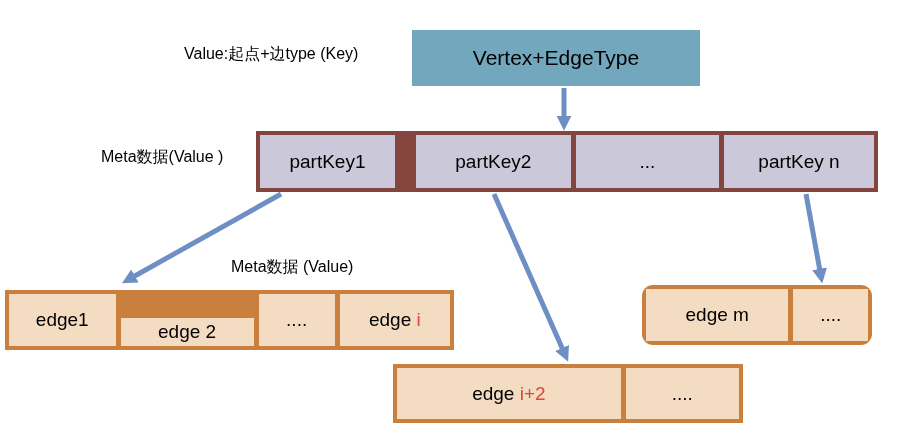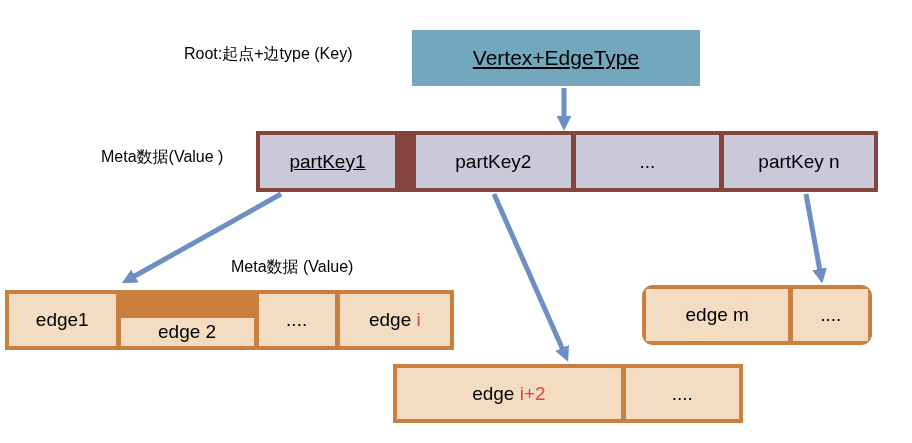--- a/index.html
+++ b/index.html
@@ -34,21 +34,20 @@
   #lbl-root { left: 184px; top: 44px; }
   #lbl-meta { left: 75px;  top: 147px; margin-left: 26px; }
   #lbl-part { left: 231px; top: 257px; }
 
   .node {
     position: absolute;
     display: flex;
     align-items: center;
     justify-content: center;
     z-index: 2;
-    text-decoration: underline;
   }
   .root-node {
     left: 412px; top: 30px;
     width: 288px; height: 56px;
     background: var(--root-fill, #72A7BD);
     font-size: 21px;
   }
 
   .row {
     position: absolute;
@@ -92,28 +91,28 @@
       <marker id="ah" viewBox="0 0 10 10" refX="1.5" refY="5" markerWidth="3" markerHeight="3" orient="auto" markerUnits="strokeWidth">
         <path class="arrow-head-path" d="M0,0 L10,5 L0,10 z"></path>
       </marker>
     </defs>
     <line class="arrow-line" x1="564" y1="88" x2="564" y2="118" marker-end="url(#ah)"></line>
     <line class="arrow-line" x1="281" y1="194" x2="133" y2="277" marker-end="url(#ah)"></line>
     <line class="arrow-line" x1="494" y1="194" x2="563" y2="350" marker-end="url(#ah)"></line>
     <line class="arrow-line" x1="806" y1="194" x2="820" y2="271" marker-end="url(#ah)"></line>
   </svg>
 
-  <div class="label" id="lbl-root">Root:起点+边type (Key)</div>
+  <div class="label" id="lbl-root">Value:起点+边type (Key)</div>
 
   <div class="node root-node">Vertex+EdgeType</div>
 
   <div class="label" id="lbl-meta">Meta数据(Value )</div>
 
   <div class="row row-meta" id="row-meta">
-      <div class="cell" style="flex-grow: 144; text-decoration: underline;"><span>partKey1</span></div>
+      <div class="cell" style="flex-grow: 144;"><span>partKey1</span></div>
       <div class="cell" style="flex-grow: 165; margin-left: 16px;"><span>partKey2</span></div>
       <div class="cell" style="flex-grow: 153;"><span>...</span></div>
       <div class="cell" style="flex-grow: 160;"><span>partKey n</span></div>
     </div>
 
   <div class="label" id="lbl-part">Meta数据 (Value)</div>
 
   <div class="row row-edge" id="row-part1">
       <div class="cell" style="flex-grow: 112;"><span>edge1</span></div>
       <div class="cell" style="flex-grow: 140; margin-top: 24px;"><span>edge 2</span></div>

